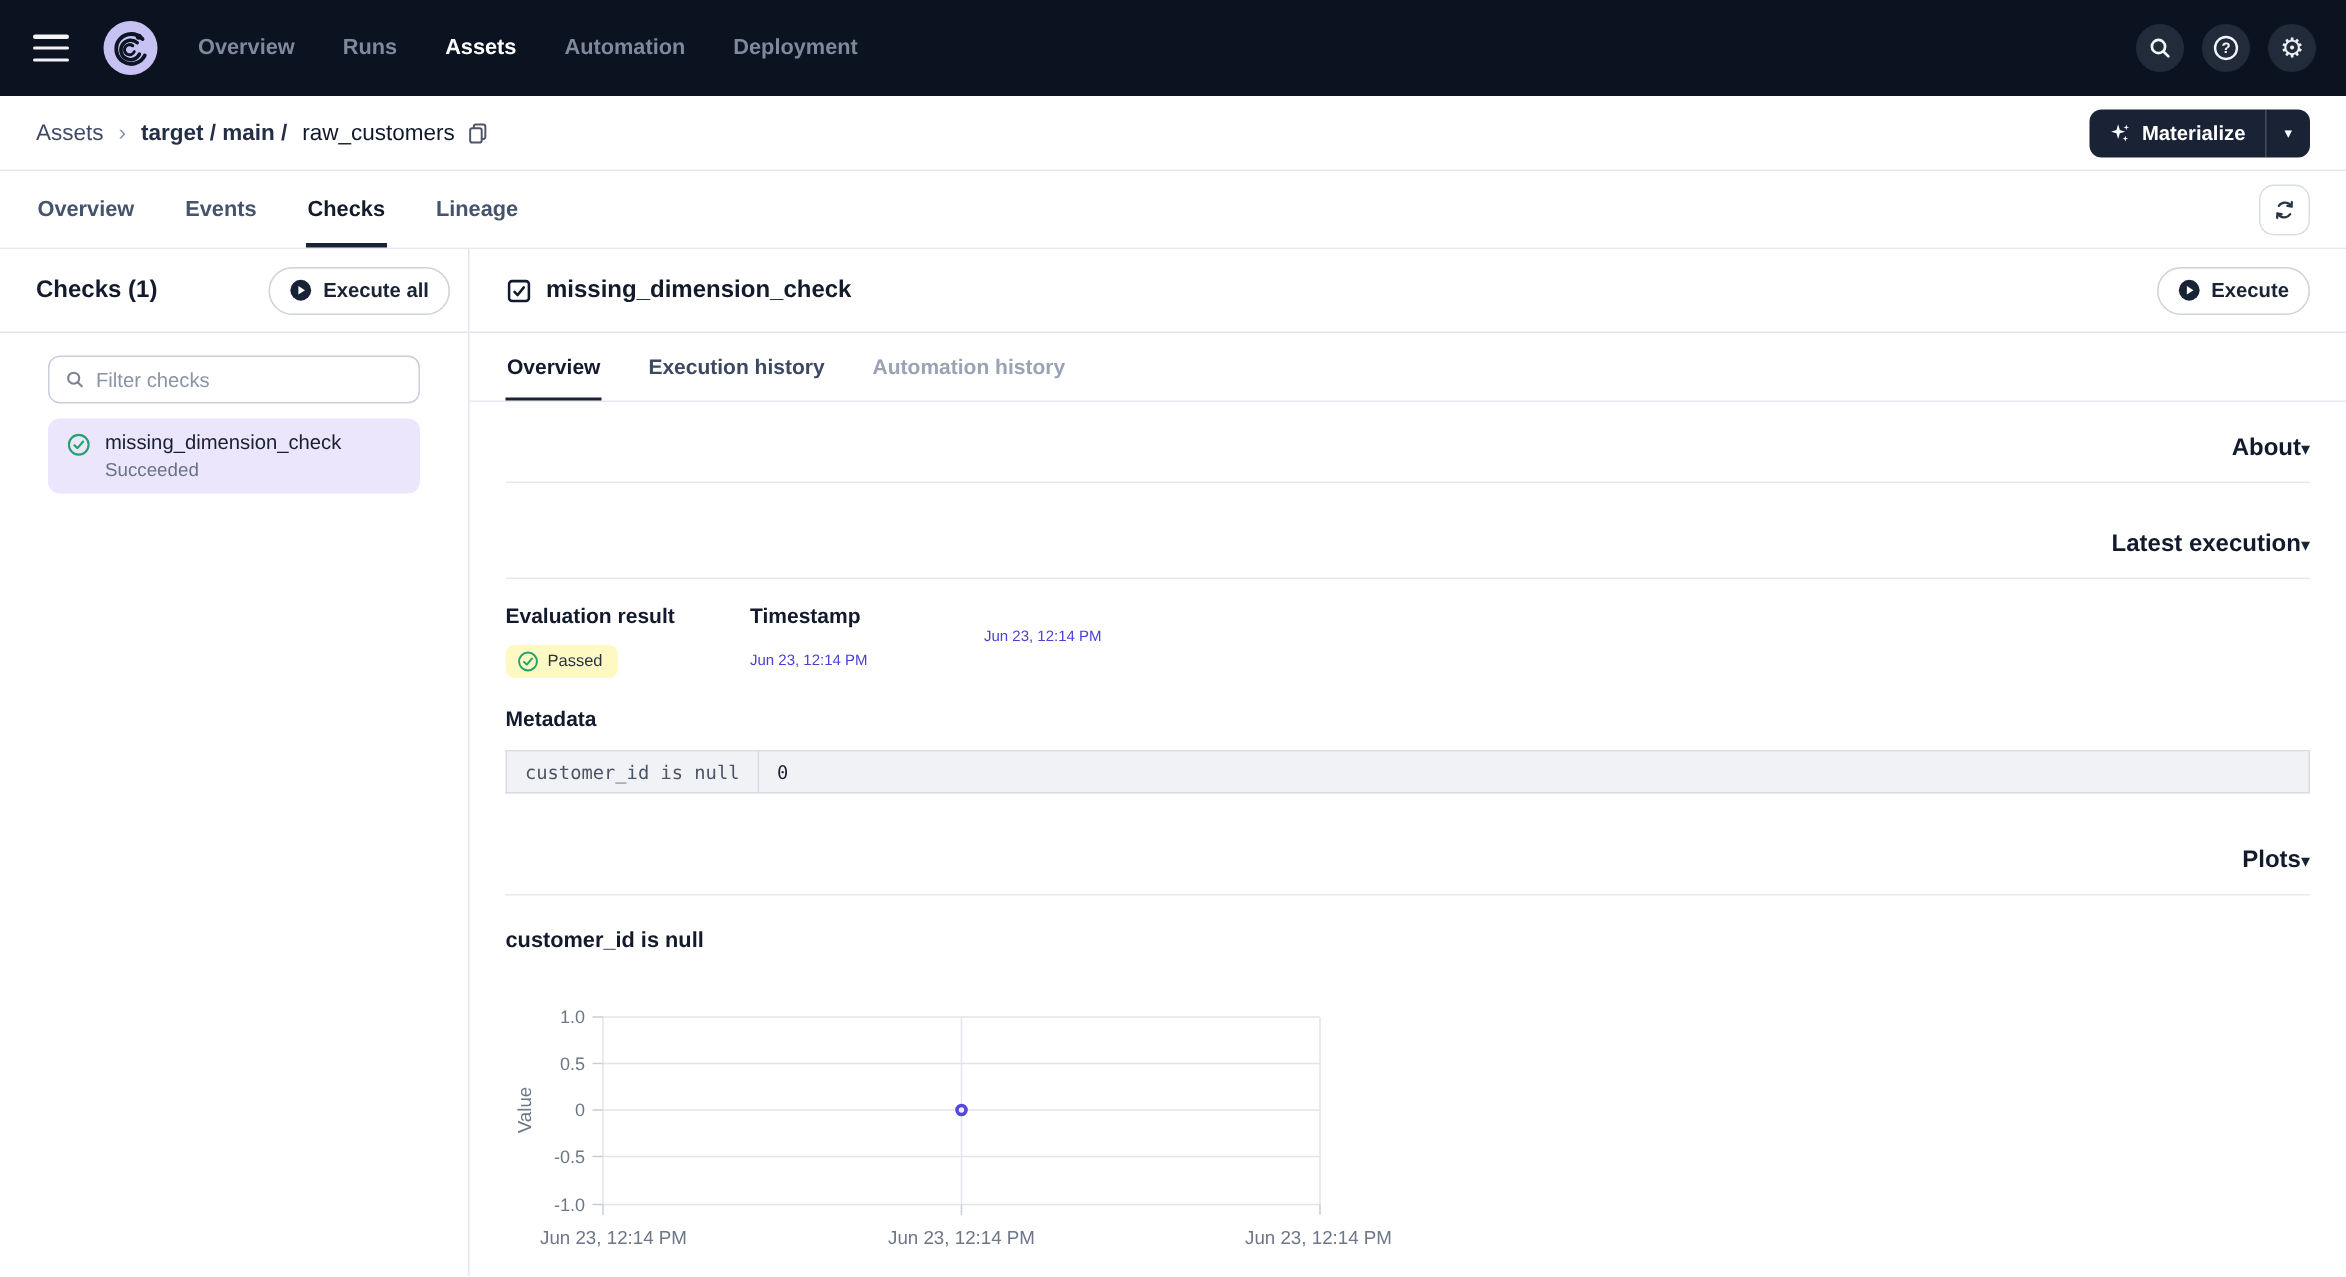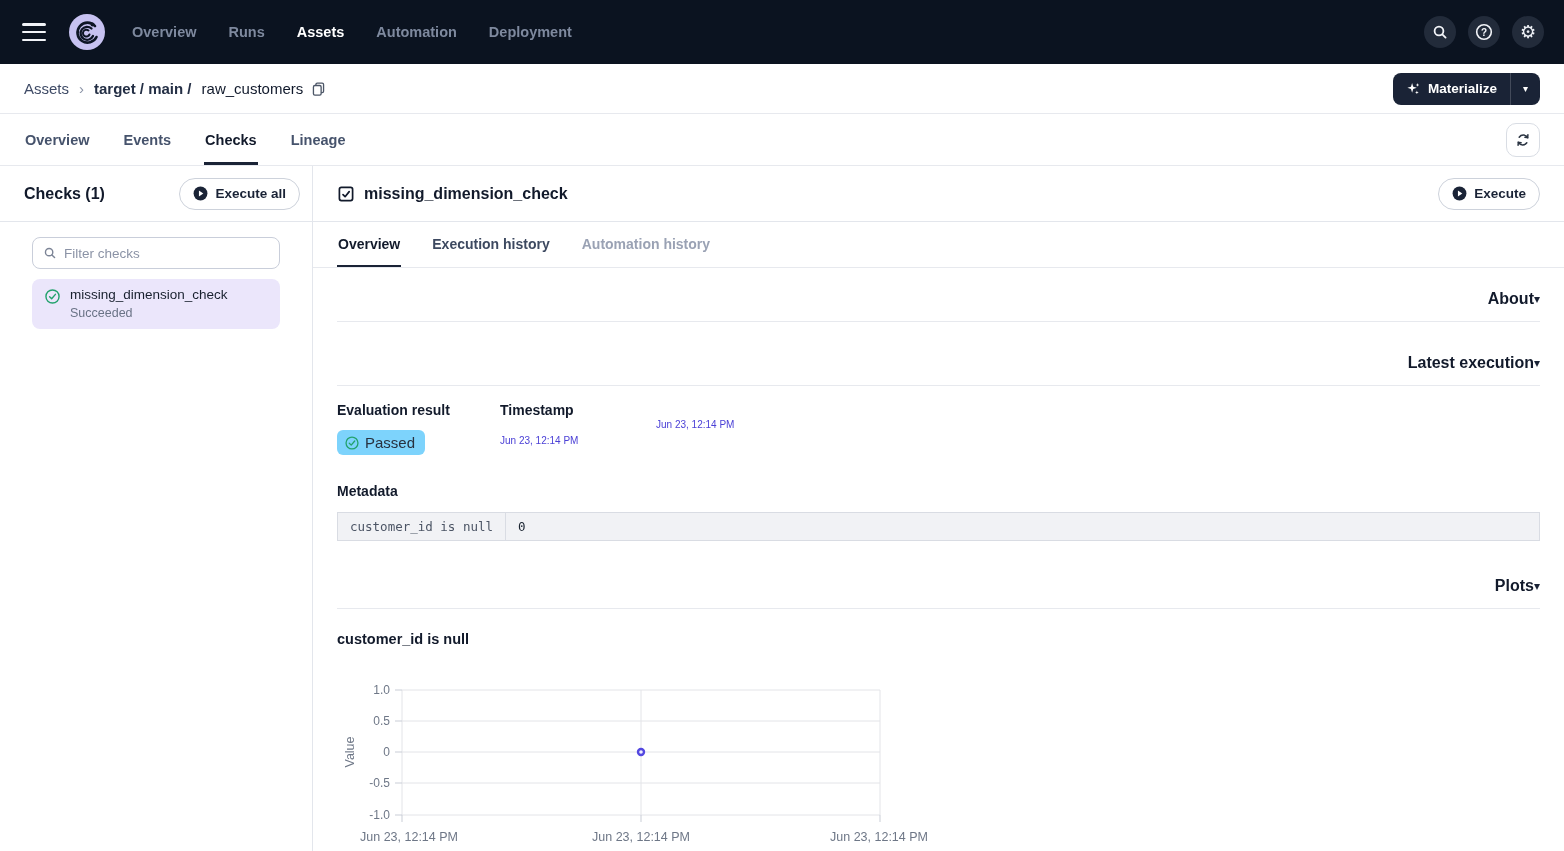--- a/index.html
+++ b/index.html
@@ -65,24 +65,24 @@
   .sec-head h2 { font-size:16px; font-weight:700; color:#121A2B; }
   .sec-caret { background:none; border:none; color:#1A2336; font-size:12px; cursor:pointer; }
   .sec-divider { border-bottom:1px solid #E7E9EE; margin-top:13px; }
   .mt22{margin-top:22px;} .mt32{margin-top:32px;} .mt36{margin-top:36px;}
   .about-text { margin-top:15px; font-size:14px; color:#1A2330; }
 
   .exec-cols { display:flex; margin-top:16px; }
   .col-a{width:163px;} .col-b{width:156px;} .col-c{flex:1;}
   .col-h { font-size:14px; font-weight:700; color:#121A2B; }
   .col-v { margin-top:12px; }
-  .badge-pass { display:inline-flex; align-items:center; gap:6px; background:#7dd3fc; border-radius:6px; padding:4px 10px 4px 8px; font-size:15px; font-weight:500; color:#28313F; }
+  .badge-pass { display:inline-flex; align-items:center; gap:6px; background:#fef9c3; border-radius:6px; padding:4px 10px 4px 8px; font-size:11px; font-weight:500; color:#28313F; }
   .link { color:#4B40D6; font-size:10px; text-decoration:none; cursor:pointer; }
 
-  .meta-head { margin-top:28px; font-size:14px; font-weight:700; color:#121A2B; }
+  .meta-head { margin-top:18px; font-size:14px; font-weight:700; color:#121A2B; }
   .meta-table { margin-top:13px; width:100%; border-collapse:collapse; font-family:"DejaVu Sans Mono", monospace; font-size:12.5px; }
   .meta-table td { border:1px solid #D9DCE3; background:#F1F2F5; padding:6px 12px; }
   .meta-key { color:#4C5565; width:154px; white-space:nowrap; }
   .meta-val { color:#1A2330; }
 
   .plot-subhead { margin-top:22px; font-size:14.5px; font-weight:700; color:#121A2B; }
   .chart-wrap { margin-top:31px; }
   .chart-wrap text { font-family:"Liberation Sans", sans-serif; }
 </style>
 </head>

